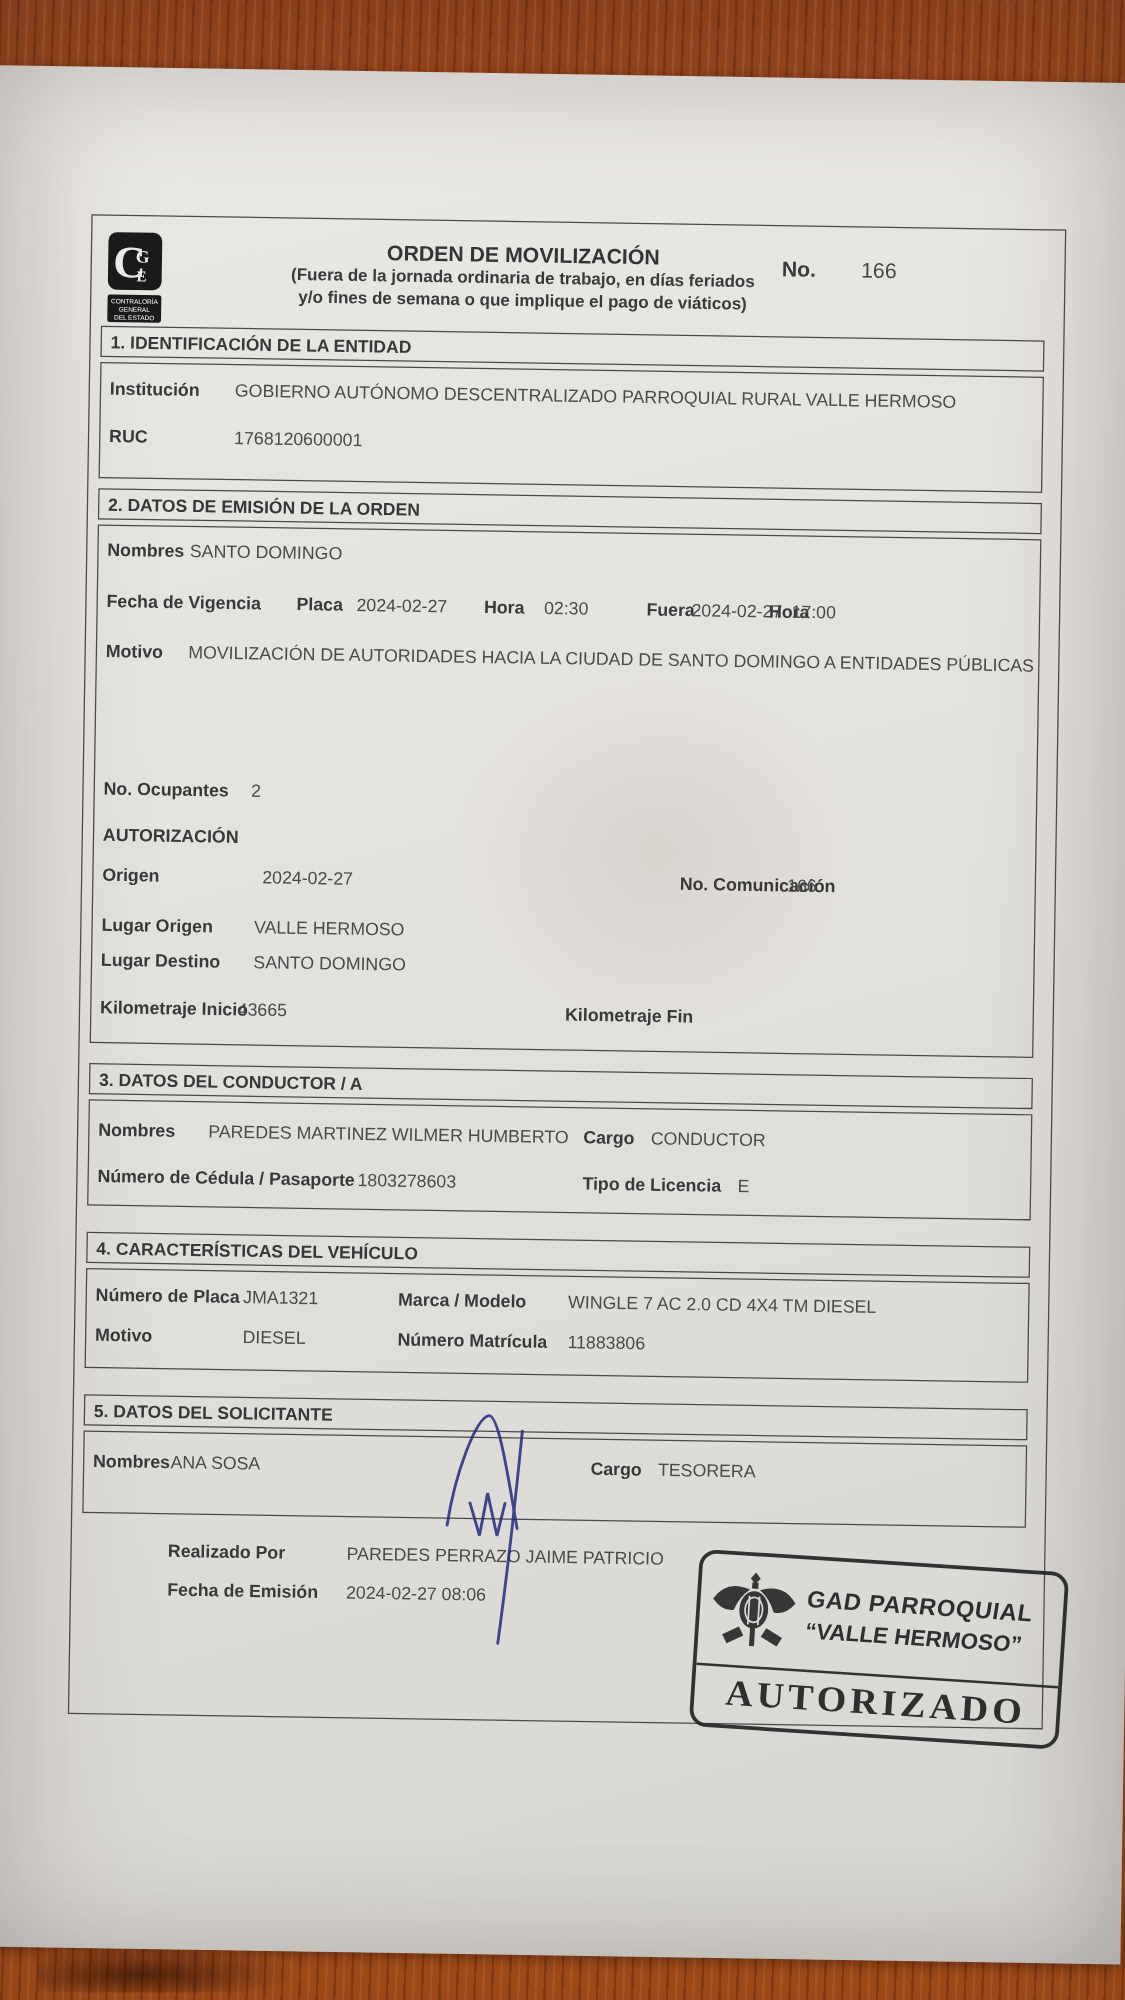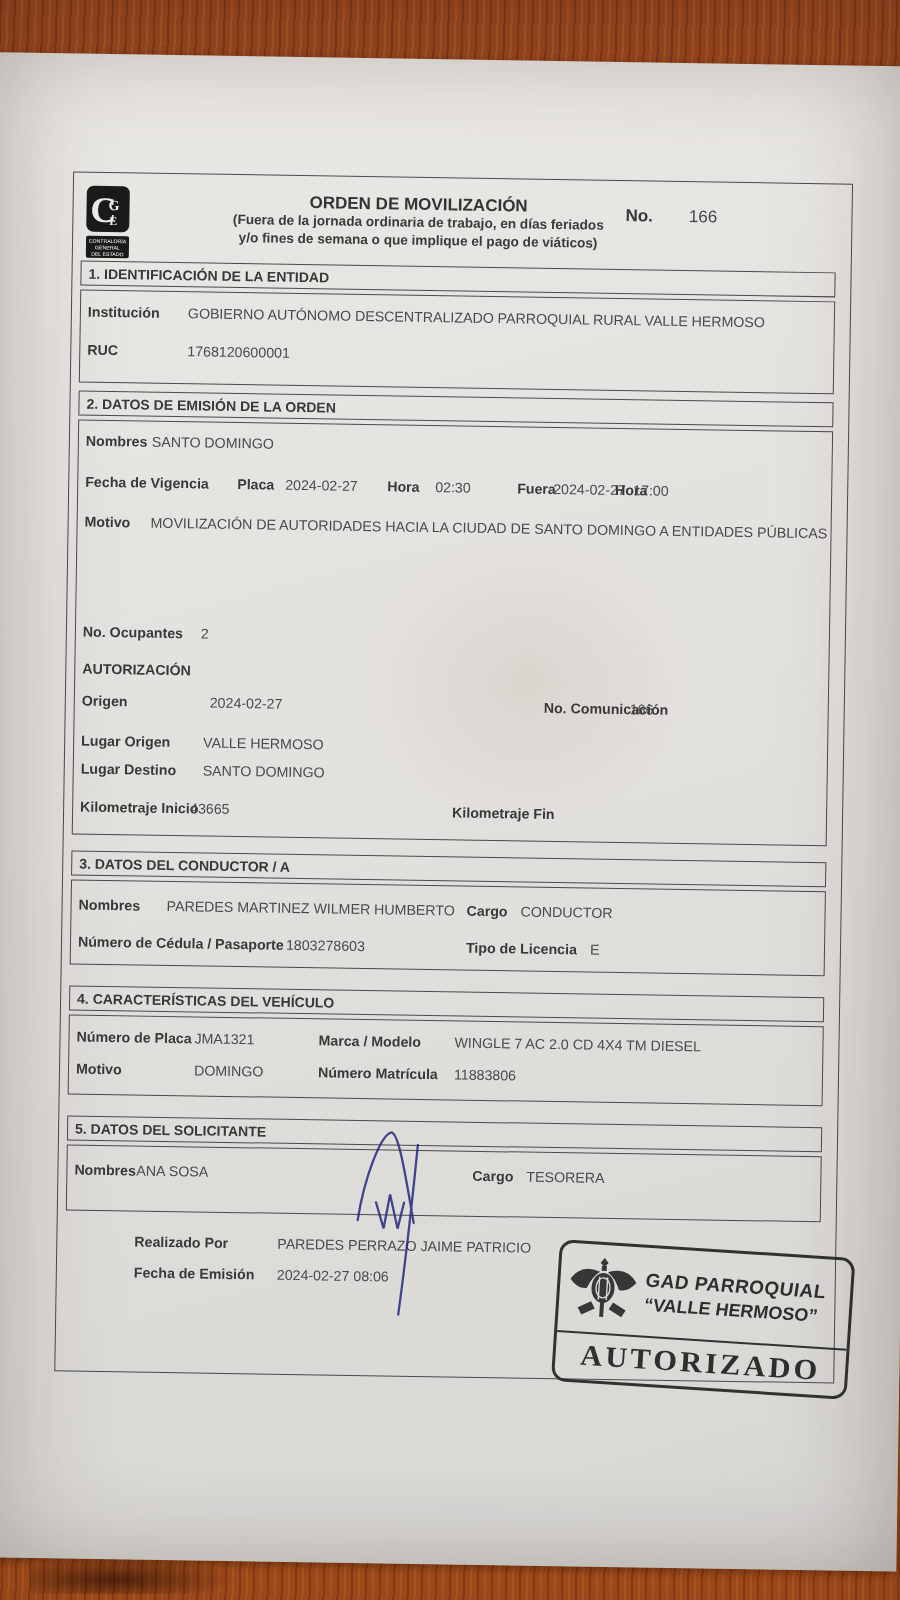--- a/index.html
+++ b/index.html
@@ -180,21 +180,21 @@
     <div class="sec sec-h s4h">4. CARACTERÍSTICAS DEL VEHÍCULO</div>
     <div class="sec s4c">
       <div class="row rt13">
         <span class="p b vx0">Número de Placa</span>
         <span class="p vx118">JMA1321</span>
         <span class="p b vx242">Marca / Modelo</span>
         <span class="p vx378">WINGLE 7 AC 2.0 CD 4X4 TM DIESEL</span>
       </div>
       <div class="row rt45">
         <span class="p b vx0">Motivo</span>
-        <span class="p vx118">DOMINGO</span>
+        <span class="p vx118">DIESEL</span>
         <span class="p b vx242">Número Matrícula</span>
         <span class="p vx378">11883806</span>
       </div>
     </div>
 
     <div class="sec sec-h s5h">5. DATOS DEL SOLICITANTE</div>
     <div class="sec s5c">
       <div class="row rt16">
         <span class="p b vx0">Nombres</span>
         <span class="p vx62">ANA SOSA</span>

